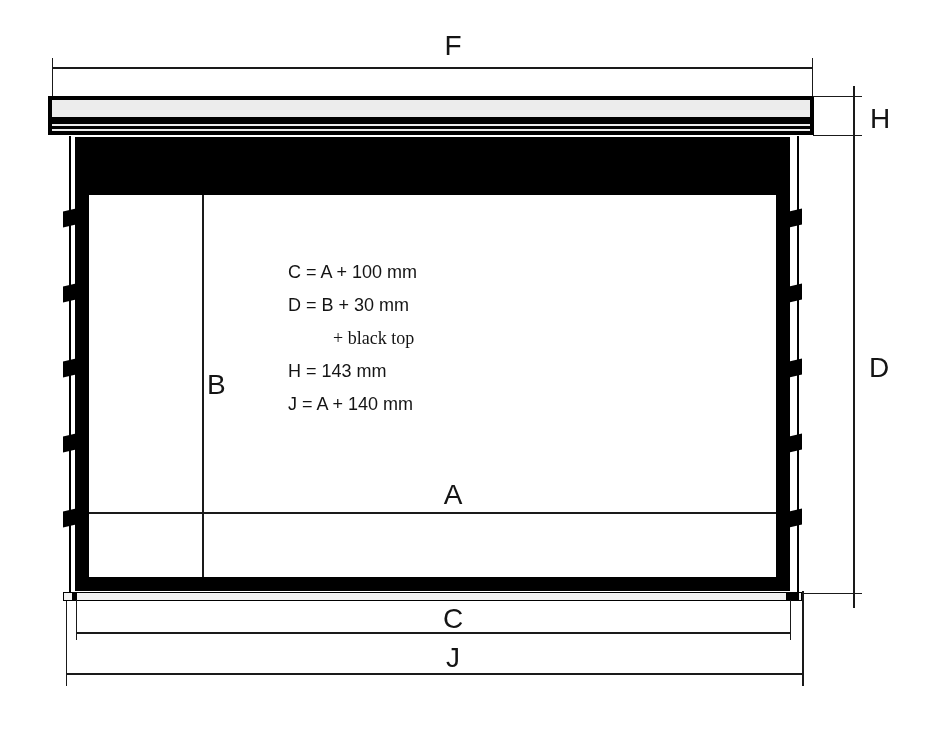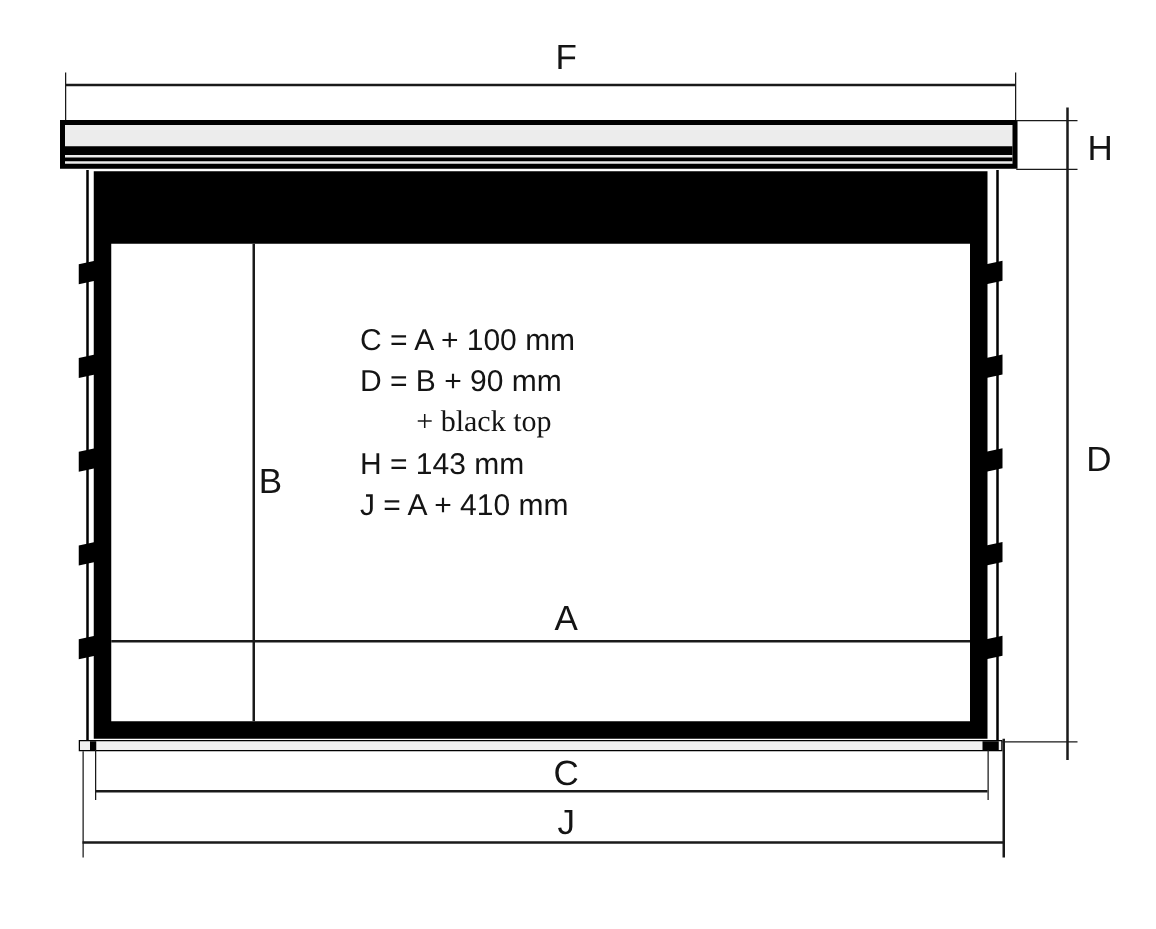--- a/index.html
+++ b/index.html
@@ -23,21 +23,21 @@
   .tab{position:absolute;width:13px;height:16px;background:#000;}
   .tab.left{left:63px;transform:skewY(-12deg);}
   .tab.right{left:789px;transform:skewY(-12deg);}
   .slat{
     position:absolute;left:63px;top:592px;width:739px;height:9px;
     background:#f1f1f1;border:1.5px solid #000;box-sizing:border-box;
   }
   .slat .cap-l{position:absolute;left:8px;top:0;bottom:0;width:5px;background:#000;}
   .slat .cap-r{position:absolute;left:722px;top:0;bottom:0;width:13px;background:#000;}
   .formulas{
-    position:absolute;left:288px;top:256px;font-size:24px;line-height:33px;
+    position:absolute;left:288px;top:256px;font-size:18px;line-height:33px;
     color:#141414;white-space:nowrap;
   }
   .formulas .indent{padding-left:45px;font-family:Liberation Serif, serif;}
 </style>
 </head>
 <body>
 
 <div class="canvas">
 
   <div class="vline" style="left:51.5px;top:58px;height:38px;"></div>
@@ -81,24 +81,24 @@
   </div>
 
   <div class="vline" style="left:202px;top:195px;height:382px;"></div>
   <div class="lbl" style="left:207px;top:370px;">B</div>
 
   <div class="hline" style="left:89px;top:512px;width:687px;"></div>
   <div class="lbl center" style="left:453px;top:480px;">A</div>
 
   <div class="formulas">
     <div>C = A + 100 mm</div>
-    <div>D = B + 90 mm</div>
+    <div>D = B + 30 mm</div>
     <div class="indent">+ black top</div>
     <div>H = 143 mm</div>
-    <div>J = A + 410 mm</div>
+    <div>J = A + 140 mm</div>
   </div>
 
   <div class="vline" style="left:75.5px;top:600px;height:40px;"></div>
   <div class="vline" style="left:789.5px;top:600px;height:40px;"></div>
   <div class="hline" style="left:76px;top:632px;width:714px;"></div>
   <div class="lbl center" style="left:453px;top:604px;">C</div>
 
   <div class="vline" style="left:65.5px;top:601px;height:85px;"></div>
   <div class="vline" style="left:802px;top:591px;height:95px;"></div>
   <div class="hline" style="left:66px;top:673px;width:737px;"></div>

